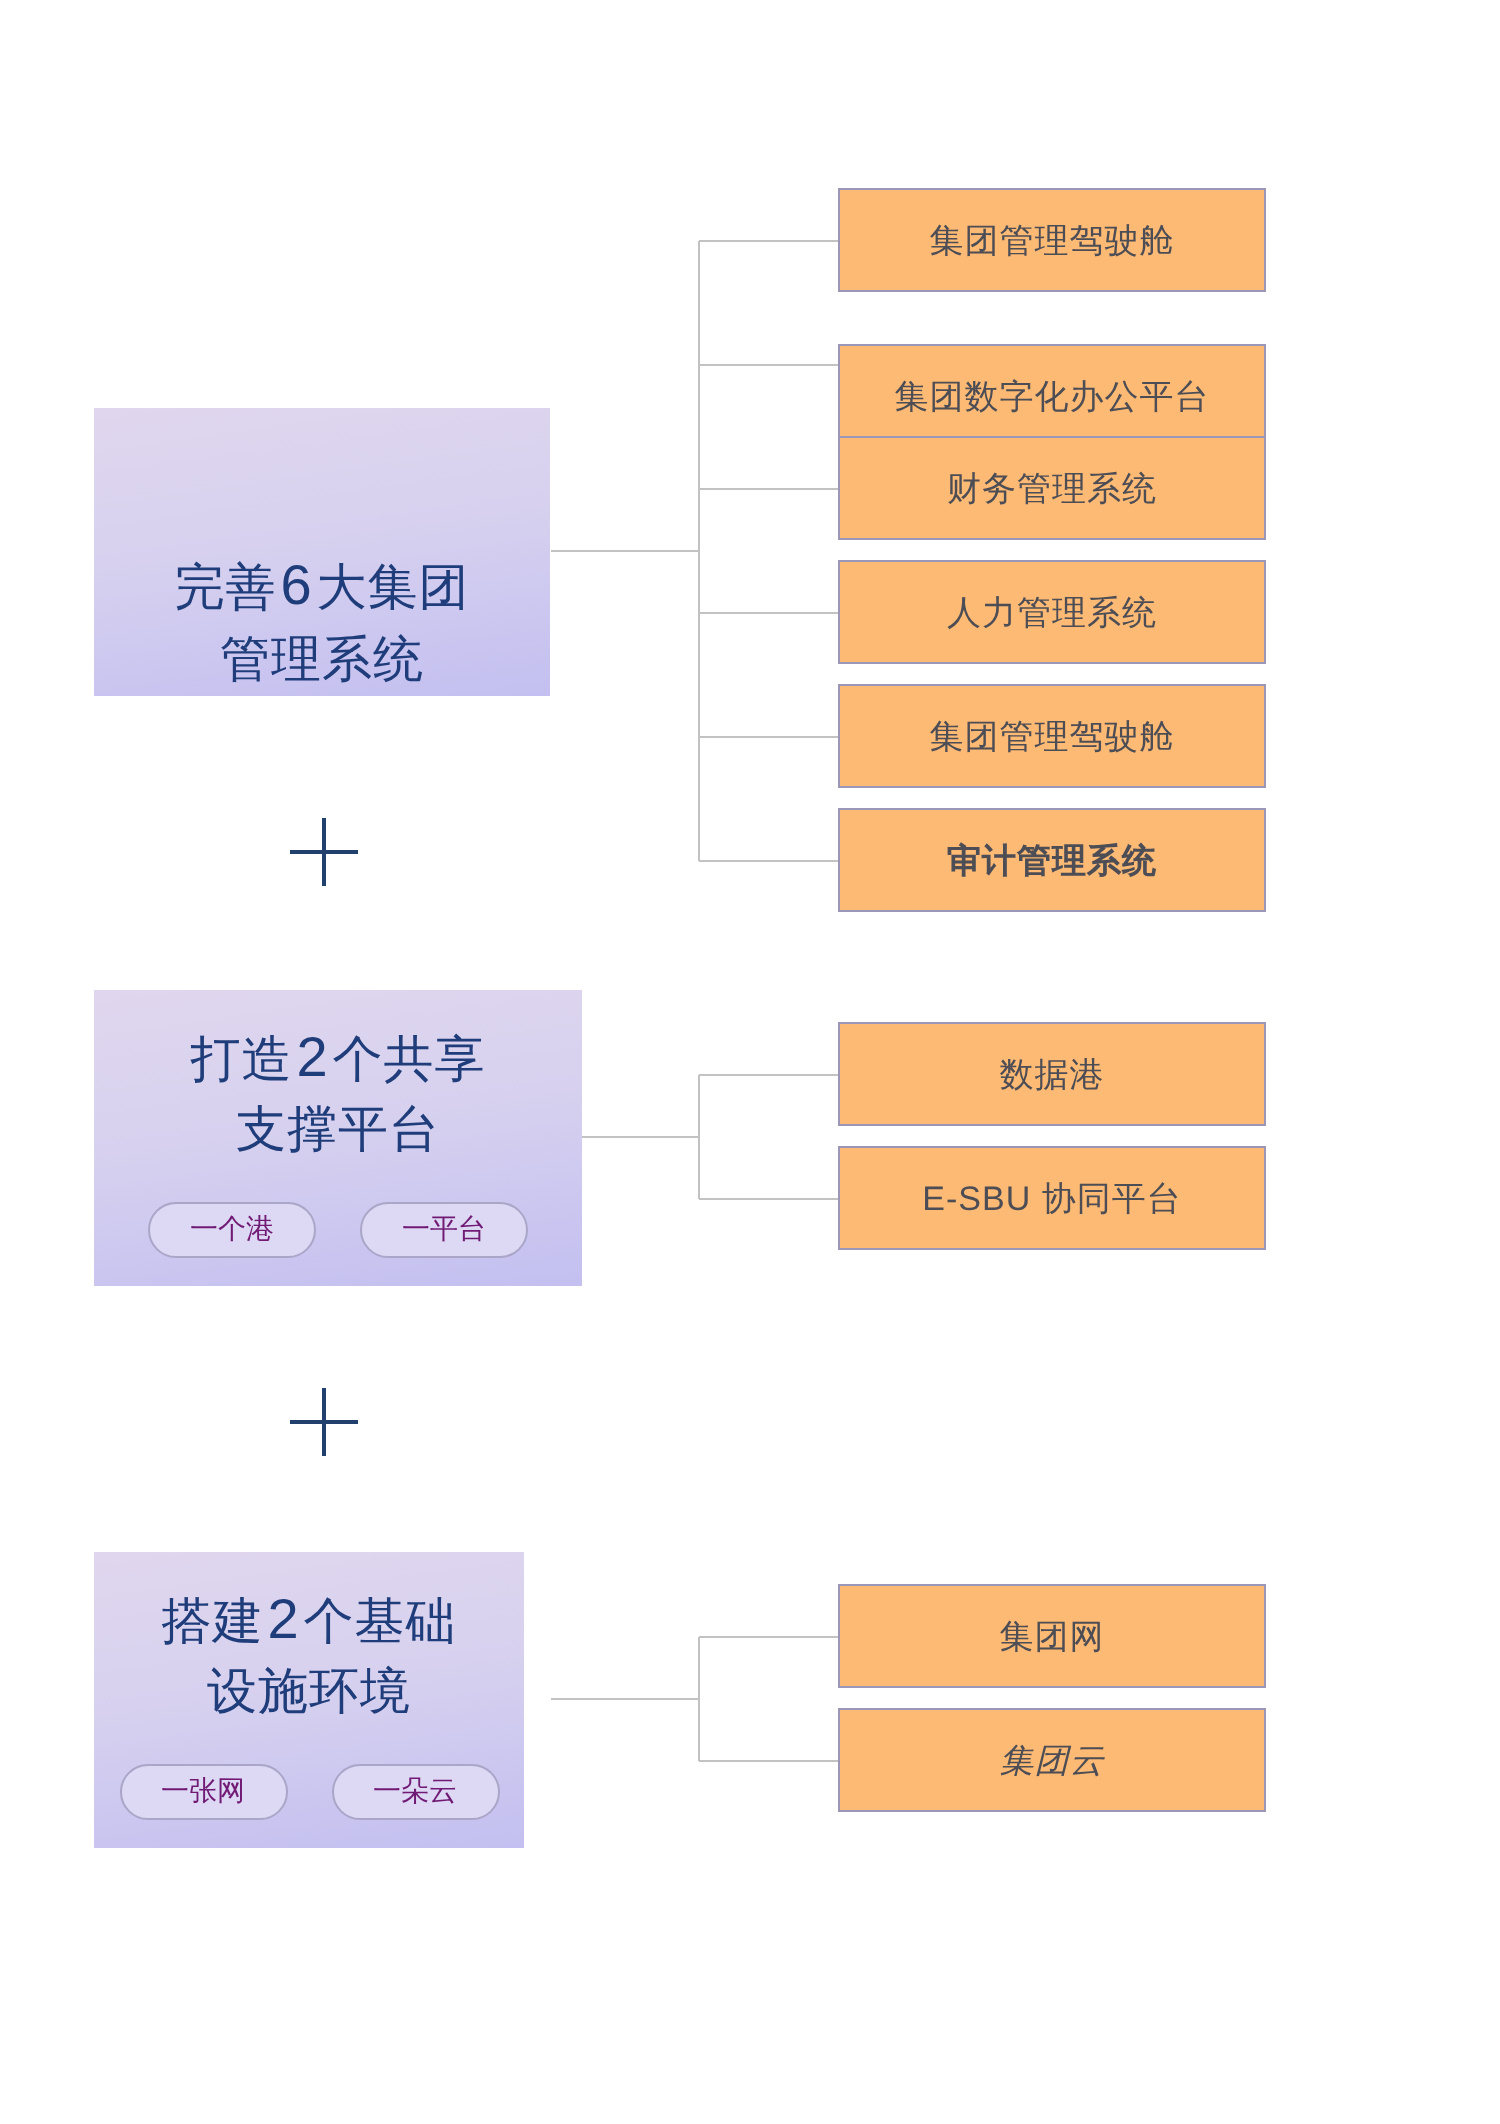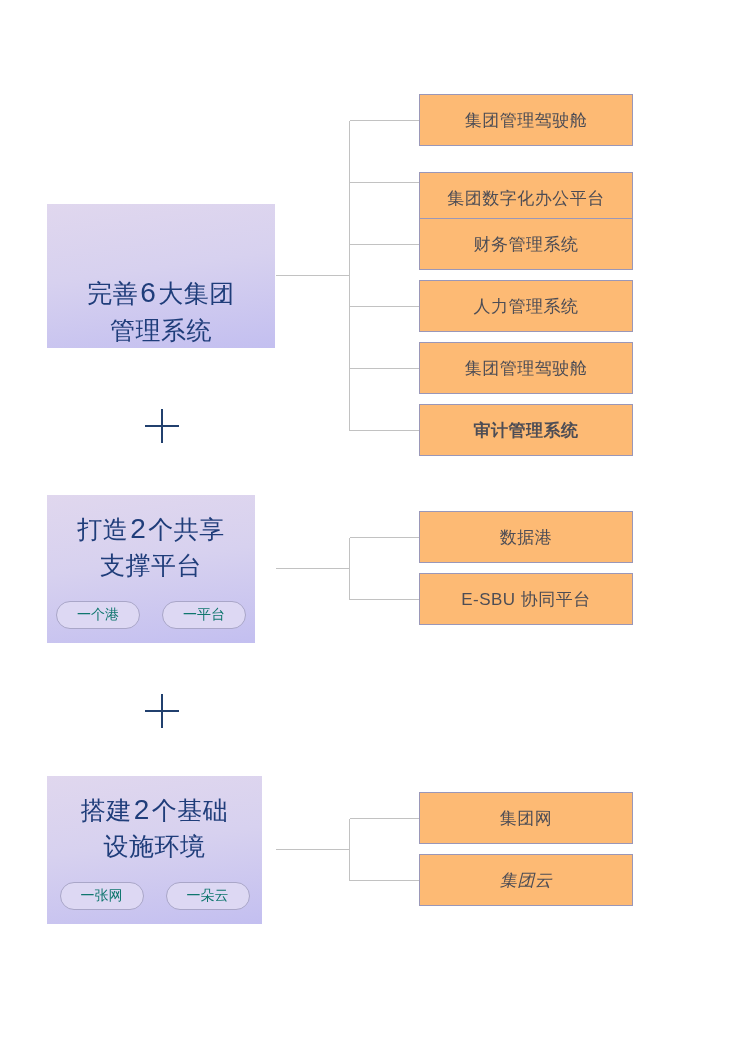--- a/index.html
+++ b/index.html
@@ -58,21 +58,21 @@
     gap: 22px;
     margin-top: 17px;
   }
   .pill {
     box-sizing: border-box;
     min-width: 84px;
     padding: 4px 14px 5px;
     border: 1px solid #a9a6c8;
     border-radius: 20px;
     background: #ddd8f3;
-    color: #0f766e;
+    color: #701a75;
     font-size: 14px;
     line-height: 1.25;
     text-align: center;
     white-space: nowrap;
   }
 
   
   .leaf {
     position: absolute;
     box-sizing: border-box;
@@ -162,21 +162,21 @@
   </div>
   <div class="leaf" style="top:342px;">
     <span>集团管理驾驶舱</span>
   </div>
   <div class="leaf" style="top:404px;font-weight:bold;">
     <span>审计管理系统</span>
   </div>
 
   <div class="plus" style="left:145px; top:409px;"></div>
 
-  <div class="group-box" style="left:47px; top:495px; width:208px; height:148px;">
+  <div class="group-box" style="left:47px; top:495px; width:244px; height:148px;">
     <div class="group-title">
       <div>
         <span>打造</span><span class="num">2</span><span>个共享</span>
       </div>
       <div>支撑平台</div>
     </div>
     <div class="pill-row">
       <div class="pill">
         <span>一个港</span>
       </div>

